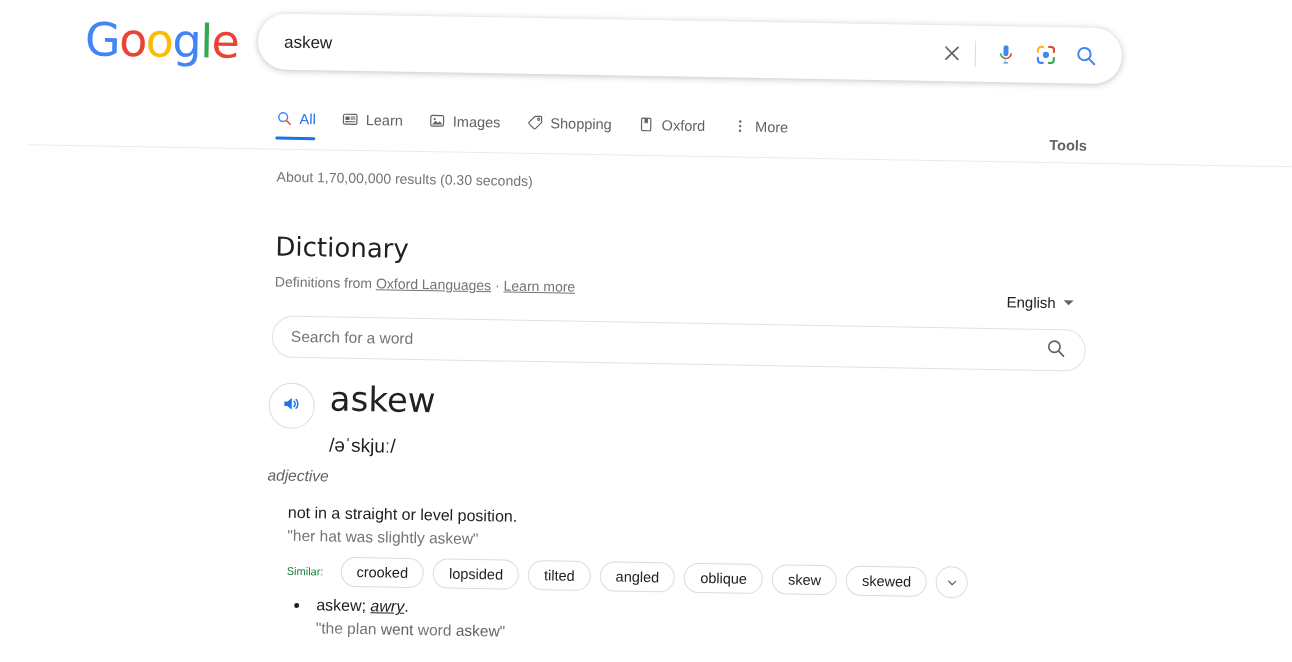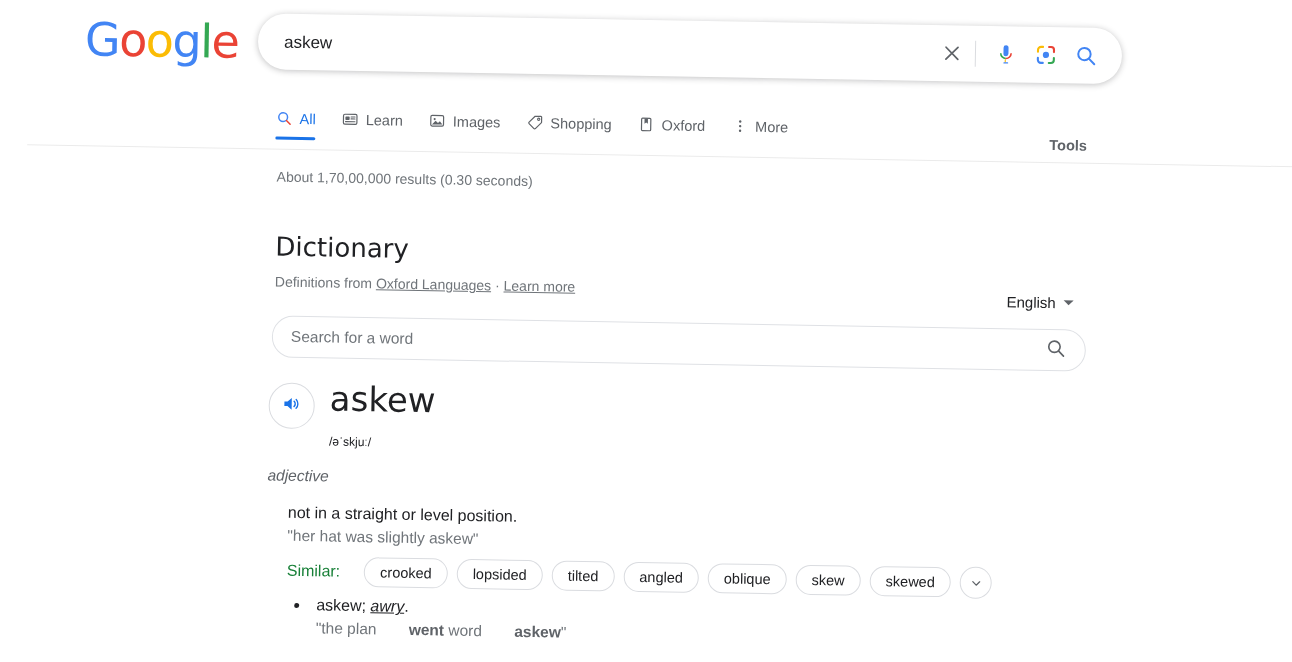--- a/index.html
+++ b/index.html
@@ -224,21 +224,21 @@
     font-size: 34px;
     color: #202124;
     font-family: "DejaVu Sans", sans-serif;
     font-weight: 400;
     letter-spacing: 0px;
   }
   .phonetic {
     position: absolute;
     left: 331px;
     top: 440px;
-    font-size: 12px;
+    font-size: 19px;
     color: #202124;
   }
   .pos {
     position: absolute;
     left: 270px;
     top: 473px;
     font-size: 15.5px;
     color: #5f6368;
     font-style: italic;
   }
@@ -271,33 +271,33 @@
     text-decoration: underline;
     cursor: pointer;
     font-style: italic;
   }
   .def-example {
     font-size: 15.5px;
     color: #70757a;
     line-height: 1.4;
     margin-top: 1px;
   }
-  .def-example b { color: #5f6368; font-weight: 700; margin-left: 28px; }
+  .def-example b { color: #5f6368; font-weight: 400; }
 
   .similar-row {
     display: flex;
     align-items: center;
     gap: 9px;
     margin-top: 9px;
     margin-bottom: 7px;
   }
   .similar-label {
-    font-size: 16px;
+    font-size: 11px;
     color: #188038;
-    margin-right: 15px;
+    margin-right: 8px;
   }
   .chip {
     border: 1px solid #dadce0;
     border-radius: 16px;
     padding: 6px 15px;
     font-size: 14.5px;
     color: #202124;
     background: #fff;
     white-space: nowrap;
     cursor: pointer;

